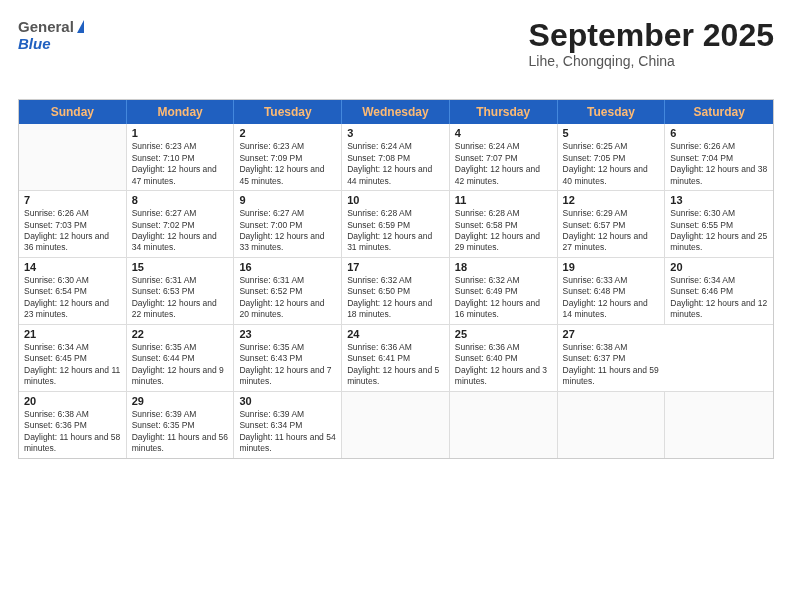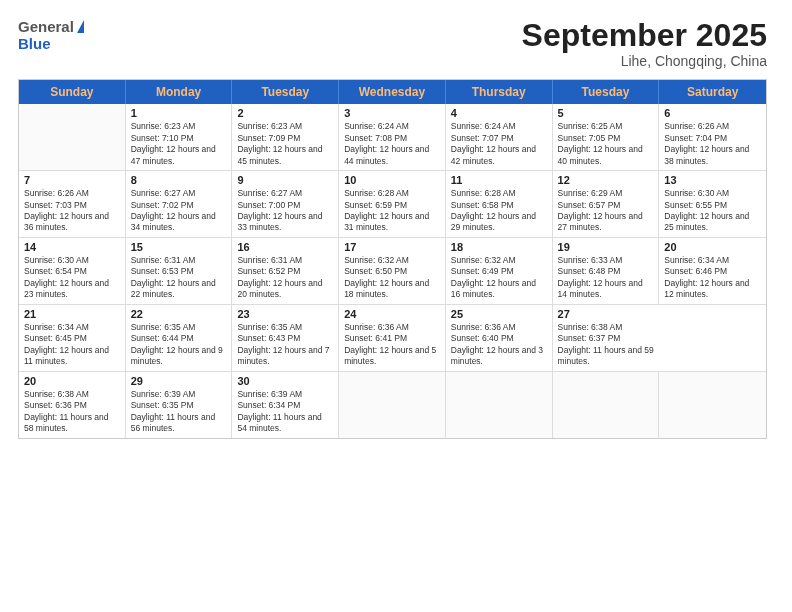--- a/index.html
+++ b/index.html
@@ -6,42 +6,43 @@
     body {
       width: 792px;
       height: 612px;
       background: #fff;
       font-family: Arial, sans-serif;
       overflow: hidden;
     }
     .page {
       width: 792px;
       height: 448px;
-      padding: 18px 25px 12px 18px;
-      display: flex;
-      flex-direction: column;
+      padding: 18px 18px 12px 18px;
+      display: flex;
+      flex-direction: column;
+      gap: 20px;
     }
     .header {
       display: flex;
       justify-content: space-between;
       align-items: flex-start;
       margin-bottom: 10px;
     }
     .logo {
       display: flex;
       flex-direction: column;
       font-size: 13px;
       font-weight: bold;
     }
     .logo-row {
       display: flex;
       align-items: center;
     }
     .title-block {
-      text-align: right;
+      text-align: left;
     }
     .title-month {
       font-size: 32px;
       font-weight: bold;
       color: #222;
       line-height: 1.1;
     }
     .title-location {
       font-size: 14px;
       color: #555;
@@ -105,21 +106,21 @@
 <body>
 
 <div class="page">
   <div class="header">
     <div class="logo">
       <div class="logo-row">
         <span style="color:#555;font-size:15px;font-weight:bold;">General</span>
         <span style="display:inline-block;width:0;height:0;border-left:7px solid transparent;border-right:0px solid transparent;border-bottom:13px solid #2060c0;margin-left:3px;margin-bottom:1px;"></span>
       </div>
       <div>
-        <span style="color:#2060c0;font-size:15px;font-weight:bold;">Blue</span>
+        <span style="color:#2060c0;font-size:15px;font-weight:bold;font-style:italic;">Blue</span>
       </div>
     </div>
     <div class="title-block">
       <div class="title-month">September 2025</div>
       <div class="title-location">Lihe, Chongqing, China</div>
     </div>
   </div>
 
   <div class="calendar">
     <div class="cal-header-row">

